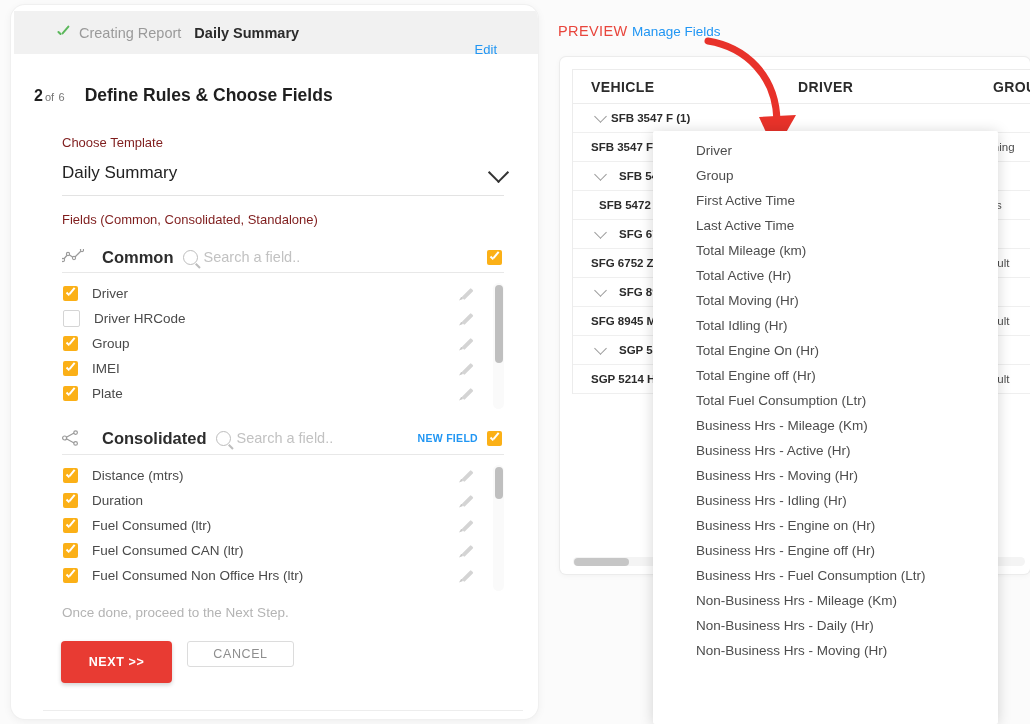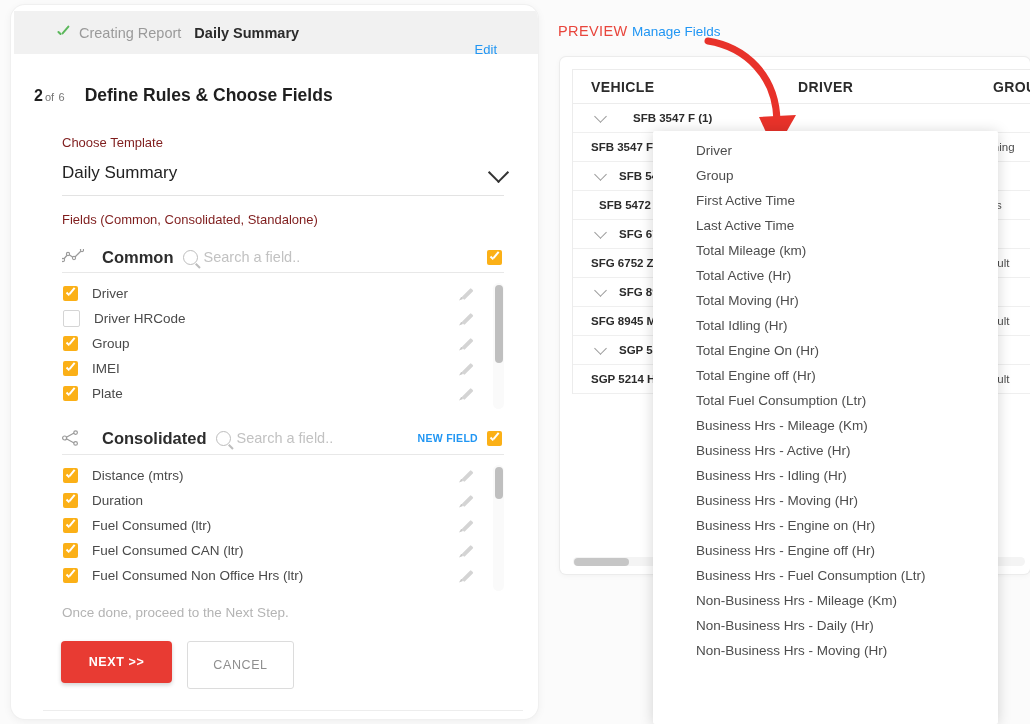--- a/index.html
+++ b/index.html
@@ -310,21 +310,21 @@
     align-items: center;
     justify-content: center;
     box-shadow: 0 2px 4px rgba(0,0,0,0.18);
     border: none;
   }
   .btn-cancel {
     position: absolute;
     left: 176px;
     top: 636px;
     width: 107px;
-    height: 48px;
+    height: 26px;
     background: #fff;
     border: 1px solid #dcdcdc;
     border-radius: 3px;
     color: #8e8e8e;
     font-size: 12.5px;
     letter-spacing: .6px;
     display: flex;
     align-items: center;
     justify-content: center;
   }
@@ -637,21 +637,21 @@
 <div class="preview-card">
   <div class="tbl">
     <div class="tbl-head">
       <span class="th" style="left:18px">VEHICLE</span>
       <span class="th" style="left:225px">DRIVER</span>
       <span class="th" style="left:420px">GROUP</span>
     </div>
     <div id="tbl-body">
         <div class="tr">
           <span class="row-chev"></span>
-          <span class="tr-cell-veh" style="left: 60px;">SFB 3547 F (1)</span>
+          <span class="tr-cell-veh" style="left: 38px;">SFB 3547 F (1)</span>
         </div>
         <div class="tr">
           <span class="tr-cell-veh" style="left: 18px;">SFB 3547 F</span>
           <span class="tr-cell-grp">Morning</span>
         </div>
         <div class="tr">
           <span class="row-chev"></span>
           <span class="tr-cell-veh" style="left: 46px;">SFB 5472 F (1)</span>
         </div>
         <div class="tr">
@@ -702,22 +702,22 @@
       <div class="dd-item">Last Active Time</div>
       <div class="dd-item">Total Mileage (km)</div>
       <div class="dd-item">Total Active (Hr)</div>
       <div class="dd-item">Total Moving (Hr)</div>
       <div class="dd-item">Total Idling (Hr)</div>
       <div class="dd-item">Total Engine On (Hr)</div>
       <div class="dd-item">Total Engine off (Hr)</div>
       <div class="dd-item">Total Fuel Consumption (Ltr)</div>
       <div class="dd-item">Business Hrs - Mileage (Km)</div>
       <div class="dd-item">Business Hrs - Active (Hr)</div>
+      <div class="dd-item">Business Hrs - Moving (Hr)</div>
       <div class="dd-item">Business Hrs - Idling (Hr)</div>
-      <div class="dd-item">Business Hrs - Moving (Hr)</div>
       <div class="dd-item">Business Hrs - Engine on (Hr)</div>
       <div class="dd-item">Business Hrs - Engine off (Hr)</div>
       <div class="dd-item">Business Hrs - Fuel Consumption (Ltr)</div>
       <div class="dd-item">Non-Business Hrs - Mileage (Km)</div>
       <div class="dd-item">Non-Business Hrs - Daily (Hr)</div>
       <div class="dd-item">Non-Business Hrs - Moving (Hr)</div>
     </div>
 </div>
 
 </body></html>

